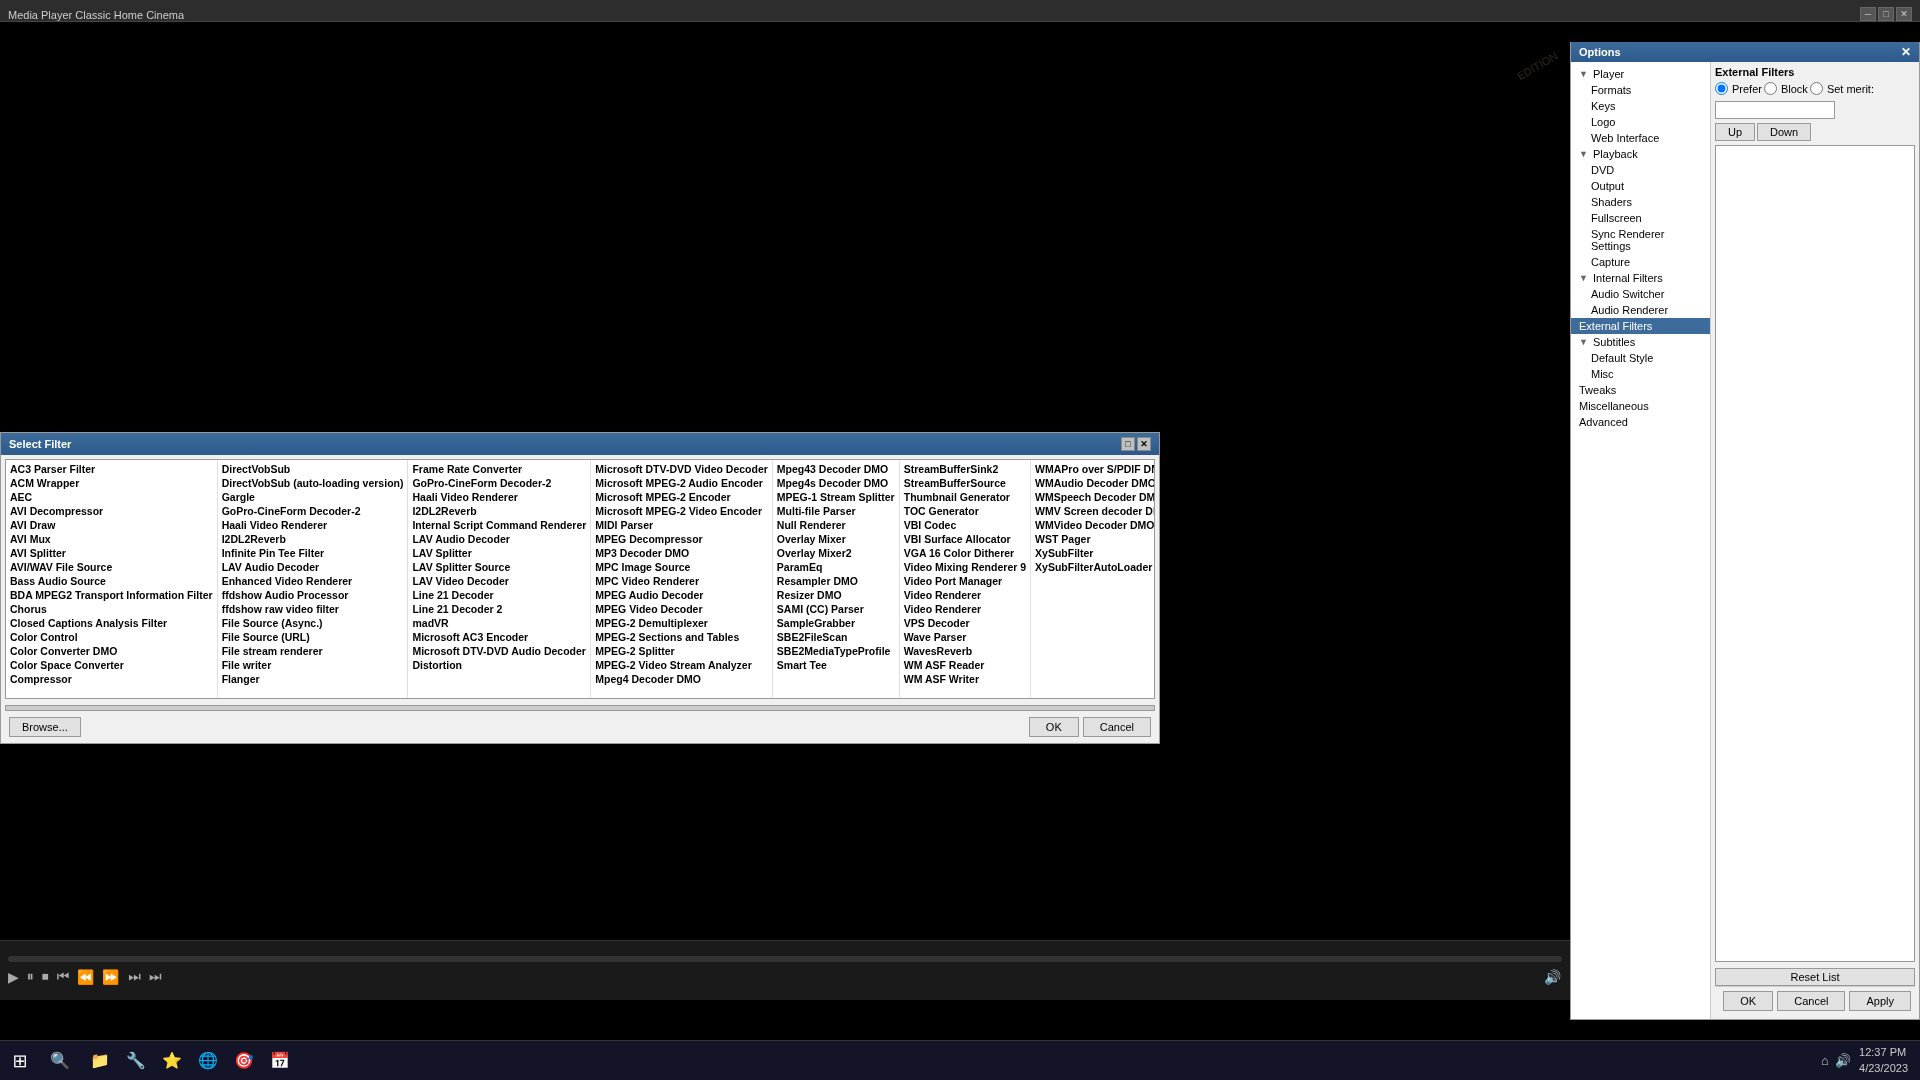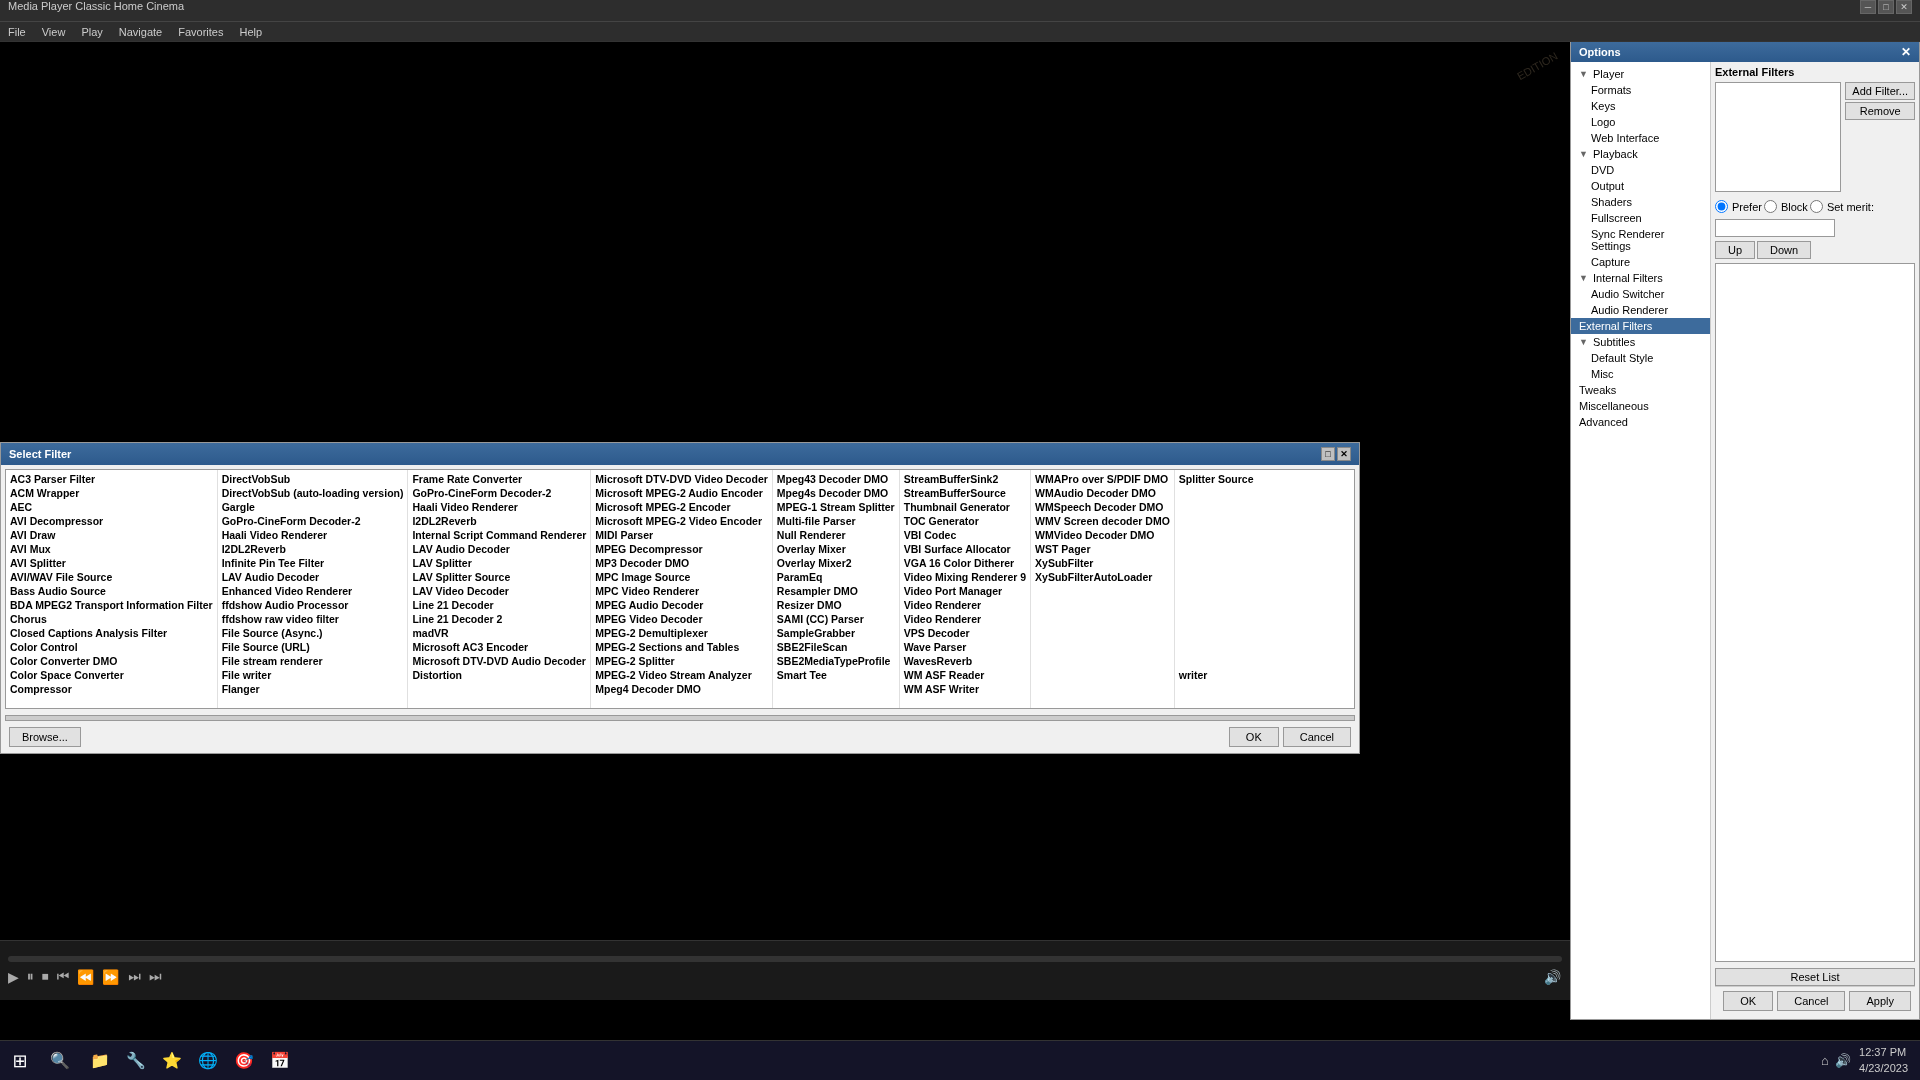--- a/index.html
+++ b/index.html
@@ -84,21 +84,21 @@
       top: 0;
       left: 0;
       right: 0;
       bottom: 40px;
       background: #000;
     }
     .player-title-bar {
       height: 22px;
       background: #2d2d2d;
       display: flex;
-      align-items: flex-start;
+      align-items: flex-end;
       padding: 0 8px;
       color: #ccc;
       font-size: 11px;
       border-bottom: 1px solid #444;
     }
     .player-title-bar .window-controls {
       margin-left: auto;
       display: flex;
       gap: 2px;
     }
@@ -357,23 +357,23 @@
       background: #e1e1e1;
       border: 1px solid #999;
       padding: 3px 16px;
       font-size: 11px;
       cursor: pointer;
     }
 
     
     .select-filter-dlg {
       position: absolute;
-      top: 442px;
+      top: 432px;
       left: 0;
-      width: 1360px;
+      width: 1160px;
       background: #f0f0f0;
       border: 1px solid #999;
       box-shadow: 3px 3px 8px rgba(0,0,0,0.4);
       z-index: 50;
     }
     .dlg-title {
       height: 22px;
       background: linear-gradient(to bottom, #3d6b9c, #2d5a8c);
       color: #fff;
       display: flex;
@@ -464,28 +464,20 @@
 <body>
 
 <div class="player-window">
   <div class="player-title-bar">
     <span>Media Player Classic Home Cinema</span>
     <div class="window-controls">
       <div class="win-btn">─</div>
       <div class="win-btn">□</div>
       <div class="win-btn">✕</div>
     </div>
-  </div>
-  <div class="player-menu">
-    <div class="player-menu-item">File</div>
-    <div class="player-menu-item">View</div>
-    <div class="player-menu-item">Play</div>
-    <div class="player-menu-item">Navigate</div>
-    <div class="player-menu-item">Favorites</div>
-    <div class="player-menu-item">Help</div>
   </div>
 
   <div class="player-video-area">
     <div class="mpc-logo">
       <div class="bar-chart" id="bar-chart">
           <div class="bar" style="height: 30px;"></div>
           <div class="bar" style="height: 45px;"></div>
           <div class="bar" style="height: 55px;"></div>
           <div class="bar" style="height: 70px;"></div>
           <div class="bar" style="height: 65px;"></div>
@@ -590,29 +582,20 @@
       </div>
       <div class="tree-item">
         <span>Miscellaneous</span>
       </div>
       <div class="tree-item">
         <span>Advanced</span>
       </div>
     </div>
     <div class="options-right">
       <div class="ext-filters-label">External Filters</div>
-      <div style="display:flex; gap:4px; margin-bottom:4px;">
-        <div style="flex:1;">
-          <div class="filter-list-area"></div>
-        </div>
-        <div class="filter-buttons">
-          <button class="filter-btn">Add Filter...</button>
-          <button class="filter-btn">Remove</button>
-        </div>
-      </div>
       <div class="radio-group">
         <label class="radio-label">
           <input type="radio" name="filter-mode" checked="" style="">
           <span>Prefer</span>
         </label>
         <label class="radio-label">
           <input type="radio" name="filter-mode" style="">
           <span>Block</span>
         </label>
         <label class="radio-label">

